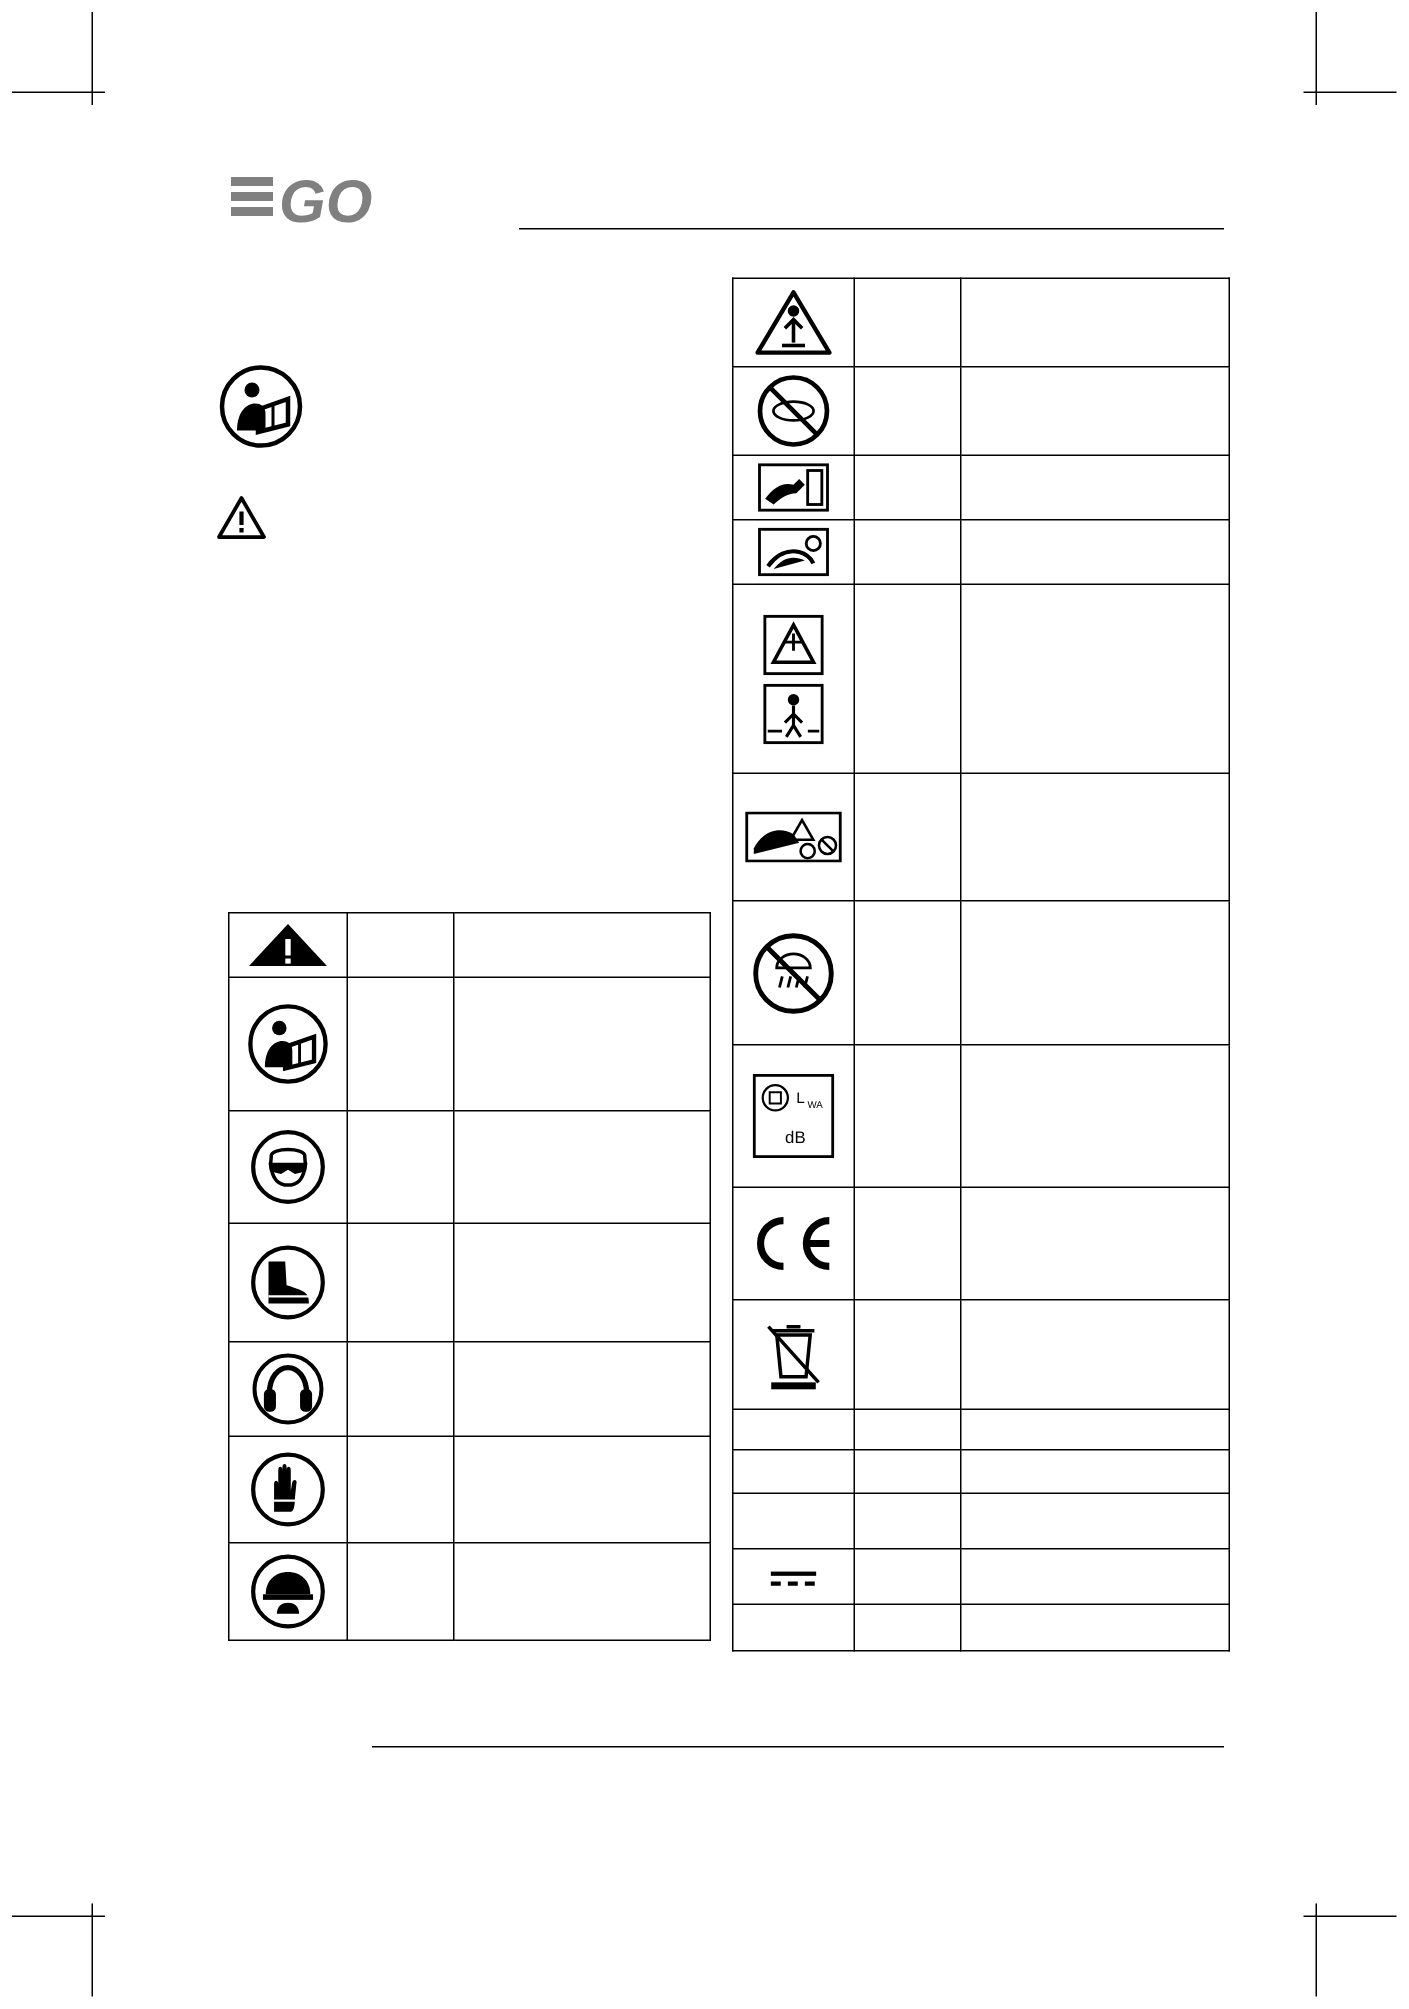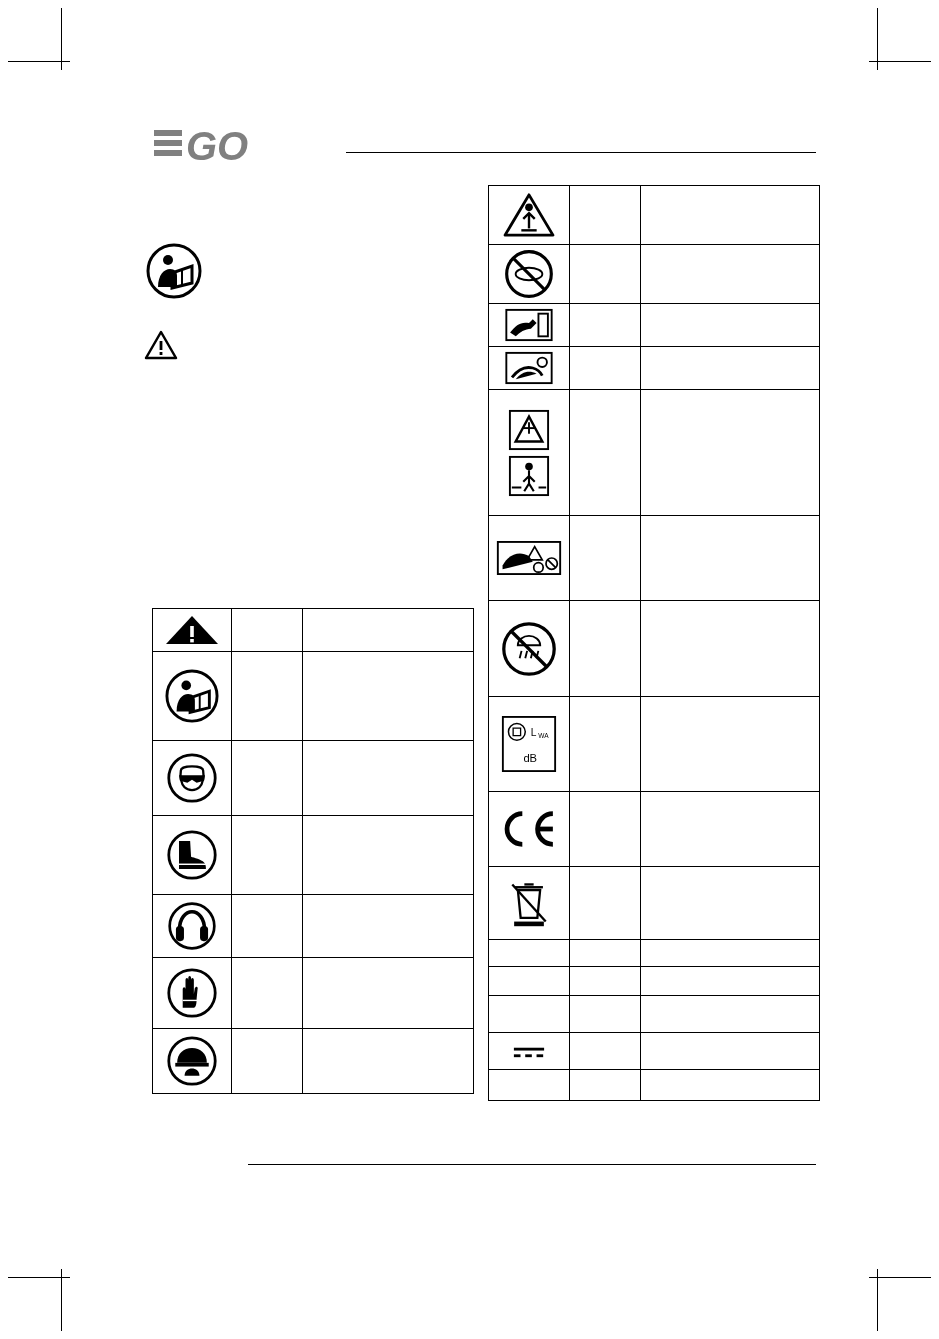--- a/index.html
+++ b/index.html
@@ -47,21 +47,21 @@
   .crop-bl .h { bottom: 53px; left: 0; }
 
   .crop-br { right: 8px; bottom: 8px; }
   .crop-br .v { right: 53px; bottom: 0; }
   .crop-br .h { bottom: 53px; right: 0; }
 
   
   .logo {
     position: absolute;
     left: 152px;
-    top: 122px;
+    top: 110px;
     width: 180px;
     height: 48px;
   }
   .header-rule {
     position: absolute;
     left: 346px;
     top: 152px;
     width: 470px;
     height: 1px;
     background: #000;

